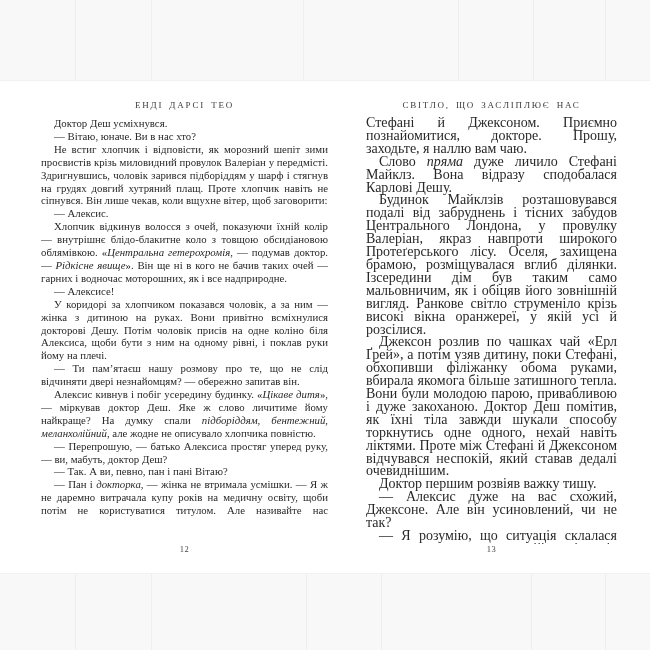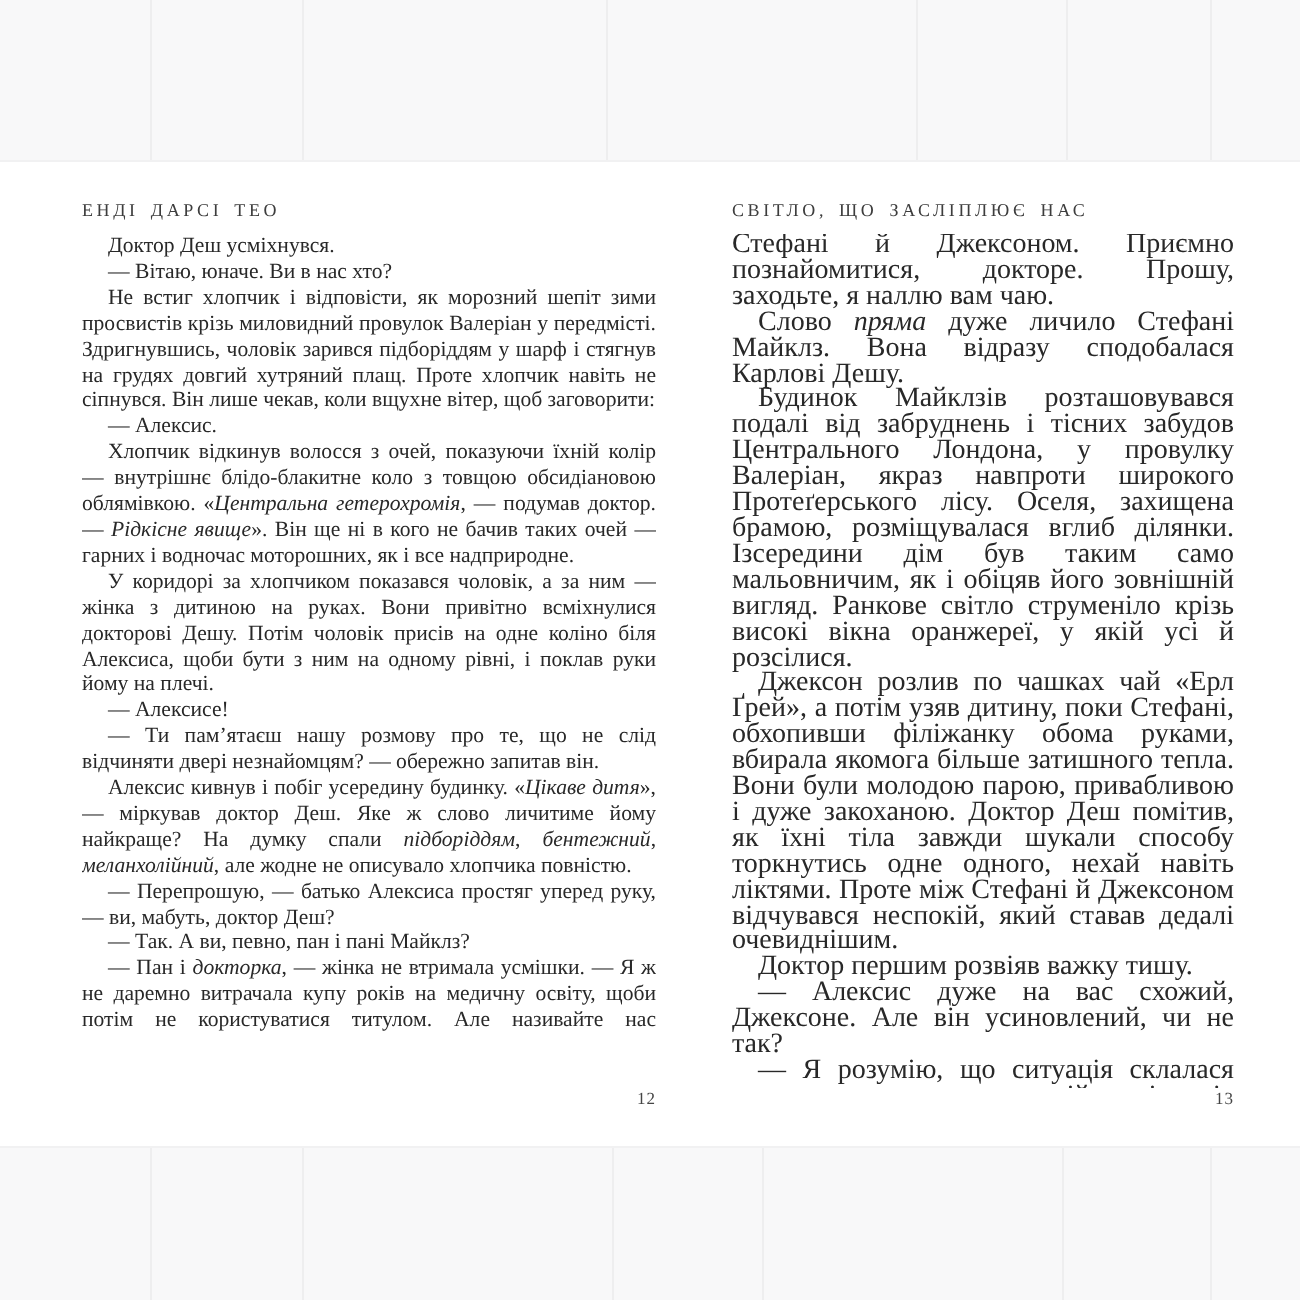--- a/index.html
+++ b/index.html
@@ -20,42 +20,42 @@
   .band-bottom { top: 573px; height: 77px; border-top: 1px solid #f1f1f2; }
   .seam {
     position: absolute; top: 0; bottom: 0; width: 1px; background: #eeeeef;
   }
   
   .page { position: absolute; top: 0; height: 650px; }
   .page-left  { left: 41px;  width: 287px; }
   .page-right { left: 366px; width: 251px; }
   .running-head {
     position: absolute; top: 100px; left: 0; right: 0;
-    text-align: left;
+    text-align: center;
     font-size: 9px; letter-spacing: 1.8px; word-spacing: 2px;
     color: #3d3d3d;
     text-transform: uppercase;
     white-space: nowrap;
   }
   .body-text {
     position: absolute; top: 117px; left: 0; right: 0;
     height: 427px; overflow: hidden;
     text-align: justify;
     color: #282828;
     line-height: 12.9px;
     hyphens: auto;
   }
   .page-left  .body-text { font-size: 10.8px; }
   .page-right .body-text { font-size: 14px; }
   .body-text p { margin: 0; padding: 0; }
   .body-text p.indent { text-indent: 13px; }
   .body-text p.cont { text-align-last: justify; }
   .folio {
     position: absolute; top: 544px; left: 0; right: 0;
-    text-align: right;
+    text-align: center;
     font-size: 8.5px; letter-spacing: 0.5px;
     color: #454545;
   }
 </style>
 </head>
 <body>
 
 <div class="stage">
 
   <div class="band band-top">
@@ -77,26 +77,26 @@
   </div>
 
   <div class="page page-left">
     <div class="running-head">ЕНДІ ДАРСІ ТЕО</div>
     <div class="body-text" lang="uk">
         <p class="indent"><span>Доктор Деш усміхнувся.</span></p>
         <p class="indent"><span>— Вітаю, юначе. Ви в нас хто?</span></p>
         <p class="indent"><span>Не встиг хлопчик і відповісти, як морозний шепіт зими просвистів крізь миловидний провулок Валеріан у передмісті. Здригнувшись, чоловік зарився підборіддям у шарф і стягнув на грудях довгий хутряний плащ. Проте хлопчик навіть не сіпнувся. Він лише чекав, коли вщухне вітер, щоб заговорити:</span></p>
         <p class="indent"><span>— Алексис.</span></p>
         <p class="indent"><span>Хлопчик відкинув волосся з очей, показуючи їхній колір — внутрішнє блідо-блакитне коло з товщою обсидіановою облямівкою. «</span><i>Центральна гетерохромія</i><span>, — подумав доктор. — </span><i>Рідкісне явище</i><span>». Він ще ні в кого не бачив таких очей — гарних і водночас моторошних, як і все надприродне.</span></p>
+        <p class="indent"><span>— Алексисе!</span></p>
         <p class="indent"><span>У коридорі за хлопчиком показався чоловік, а за ним — жінка з дитиною на руках. Вони привітно всміхнулися докторові Дешу. Потім чоловік присів на одне коліно біля Алексиса, щоби бути з ним на одному рівні, і поклав руки йому на плечі.</span></p>
-        <p class="indent"><span>— Алексисе!</span></p>
         <p class="indent"><span>— Ти пам’ятаєш нашу розмову про те, що не слід відчиняти двері незнайомцям? — обережно запитав він.</span></p>
         <p class="indent"><span>Алексис кивнув і побіг усередину будинку. «</span><i>Цікаве дитя</i><span>», — міркував доктор Деш. Яке ж слово личитиме йому найкраще? На думку спали </span><i>підборіддям</i><span>, </span><i>бентежний</i><span>, </span><i>меланхолійний</i><span>, але жодне не описувало хлопчика повністю.</span></p>
         <p class="indent"><span>— Перепрошую, — батько Алексиса простяг уперед руку, — ви, мабуть, доктор Деш?</span></p>
-        <p class="indent"><span>— Так. А ви, певно, пан і пані Майклз?</span></p>
+        <p class="indent"><span>— Так. А ви, певно, пан і пані Вітаю?</span></p>
         <p class="indent cont"><span>— Пан і </span><i>докторка</i><span>, — жінка не втримала усмішки. — Я ж не даремно витрачала купу років на медичну освіту, щоби потім не користуватися титулом. Але називайте нас</span></p>
       </div>
     <div class="folio">12</div>
   </div>
 
   <div class="page page-right">
     <div class="running-head">СВІТЛО, ЩО ЗАСЛІПЛЮЄ НАС</div>
     <div class="body-text" lang="uk">
         <p class=""><span>Стефані й Джексоном. Приємно познайомитися, докторе. Прошу, заходьте, я наллю вам чаю.</span></p>
         <p class="indent"><span>Слово </span><i>пряма</i><span> дуже личило Стефані Майклз. Вона відразу сподобалася Карлові Дешу.</span></p>

